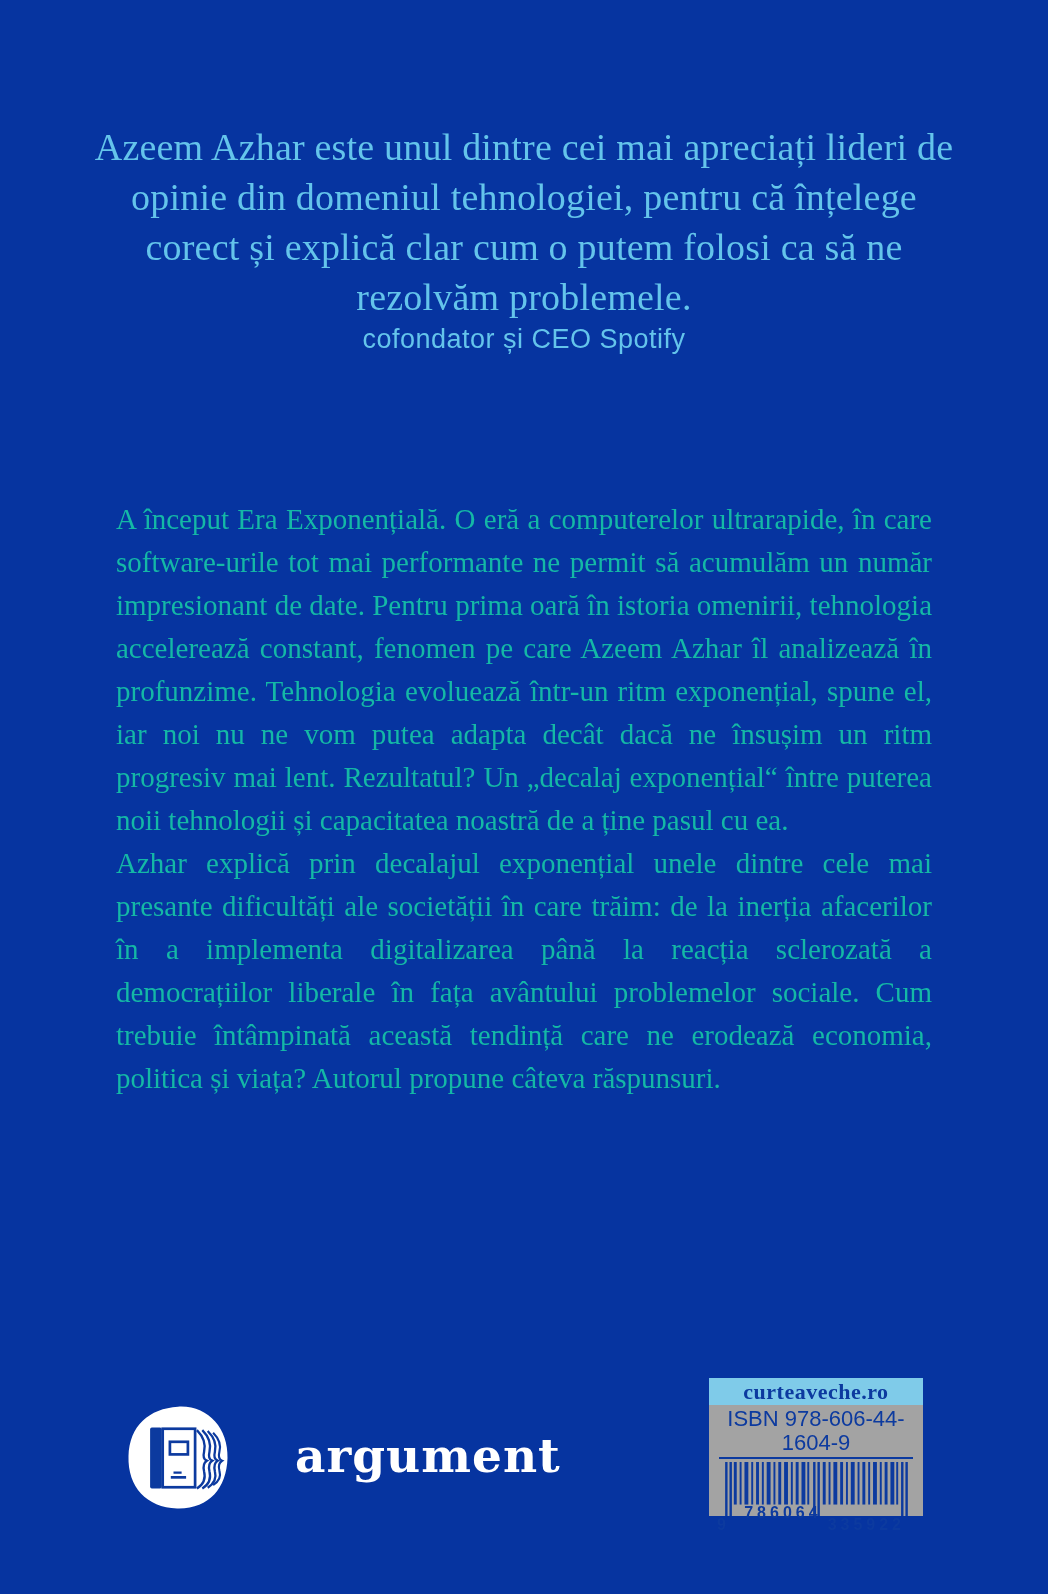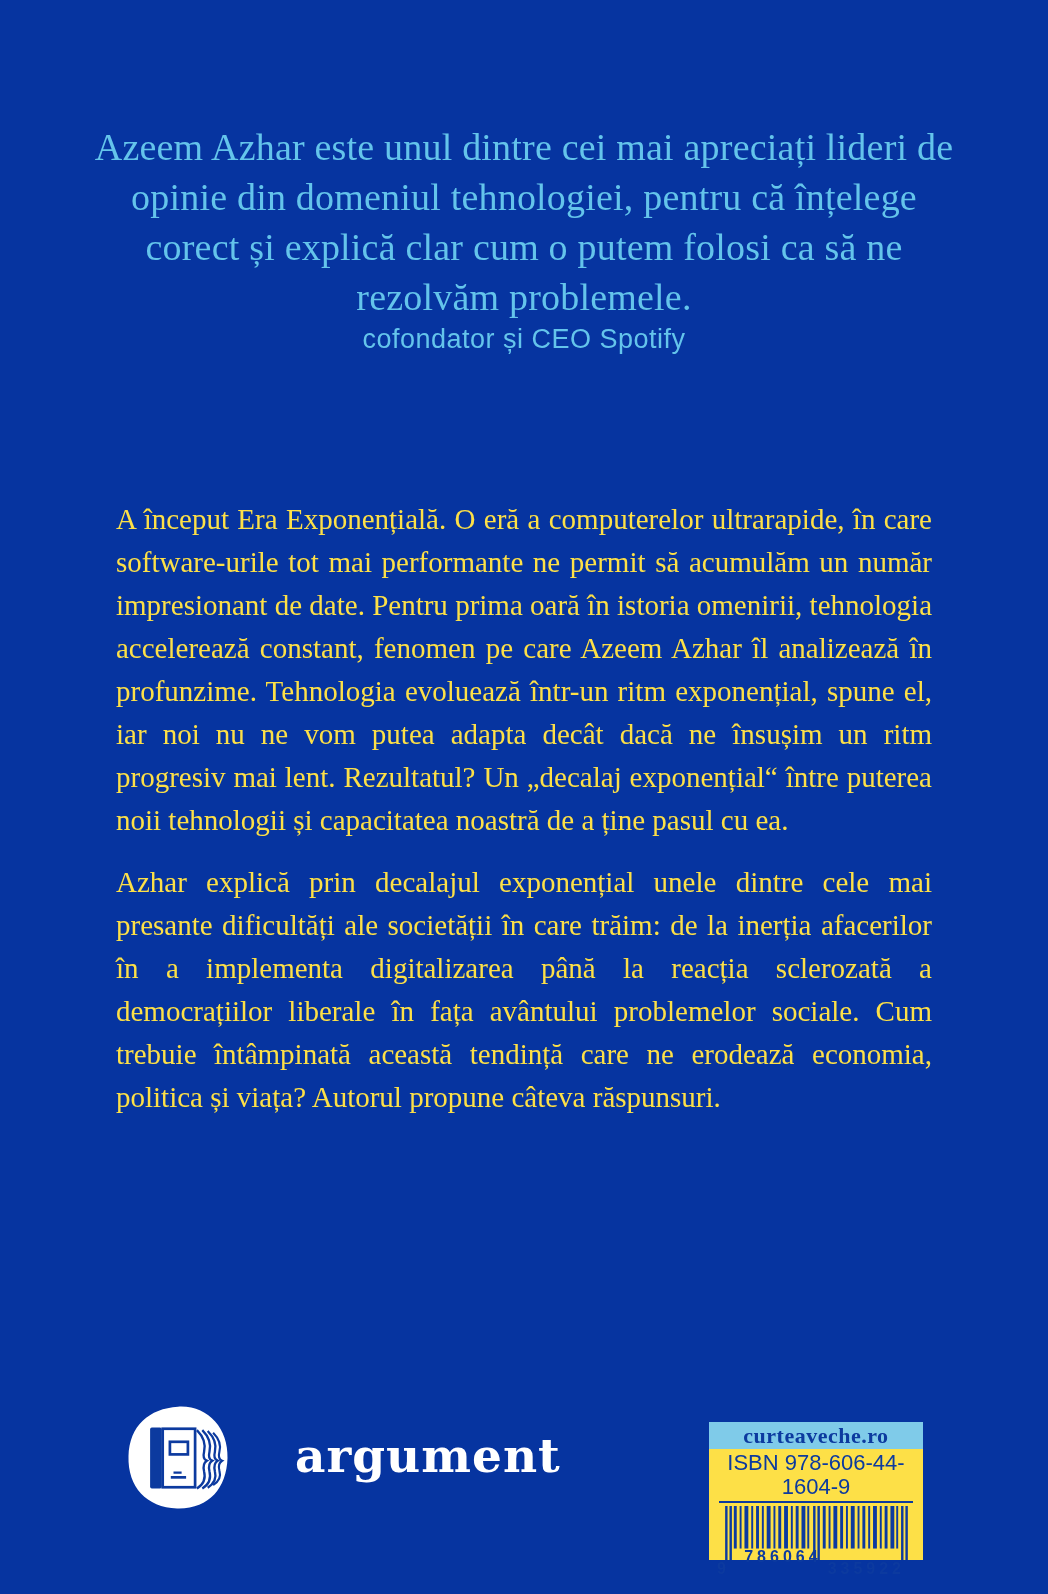--- a/index.html
+++ b/index.html
@@ -40,29 +40,29 @@
     font-size: 27px;
     letter-spacing: 0.5px;
   }
 
   
   .description {
     position: absolute;
     top: 498px;
     left: 116px;
     width: 816px;
-    color: #fde047;
+    color: #14b8a6;
     font-size: 29px;
     line-height: 43px;
   }
   .description p {
     margin: 0;
     text-align: justify;
   }
-  .description p + p { margin-top: 19px; }
+  .description p + p { }
 
   
   .publisher {
     position: absolute;
     left: 124px;
     top: 1404px;
     display: flex;
     align-items: center;
     gap: 41px;
   }
@@ -77,23 +77,22 @@
     padding-bottom: 6px;
   }
 
   
   .barcode-card {
     position: absolute;
     left: 709px;
     top: 1378px;
     width: 214px;
     height: 138px;
-    background: #fde047;
+    background: #a3a3a3;
     box-sizing: border-box;
-    margin-top: 44px;
   }
   .website-band {
     height: 27px;
     margin: 0;
     background: #7fcbe9;
     color: #0c3a9f;
     font-family: "Liberation Serif", serif;
     font-weight: bold;
     font-size: 22px;
     line-height: 27px;

